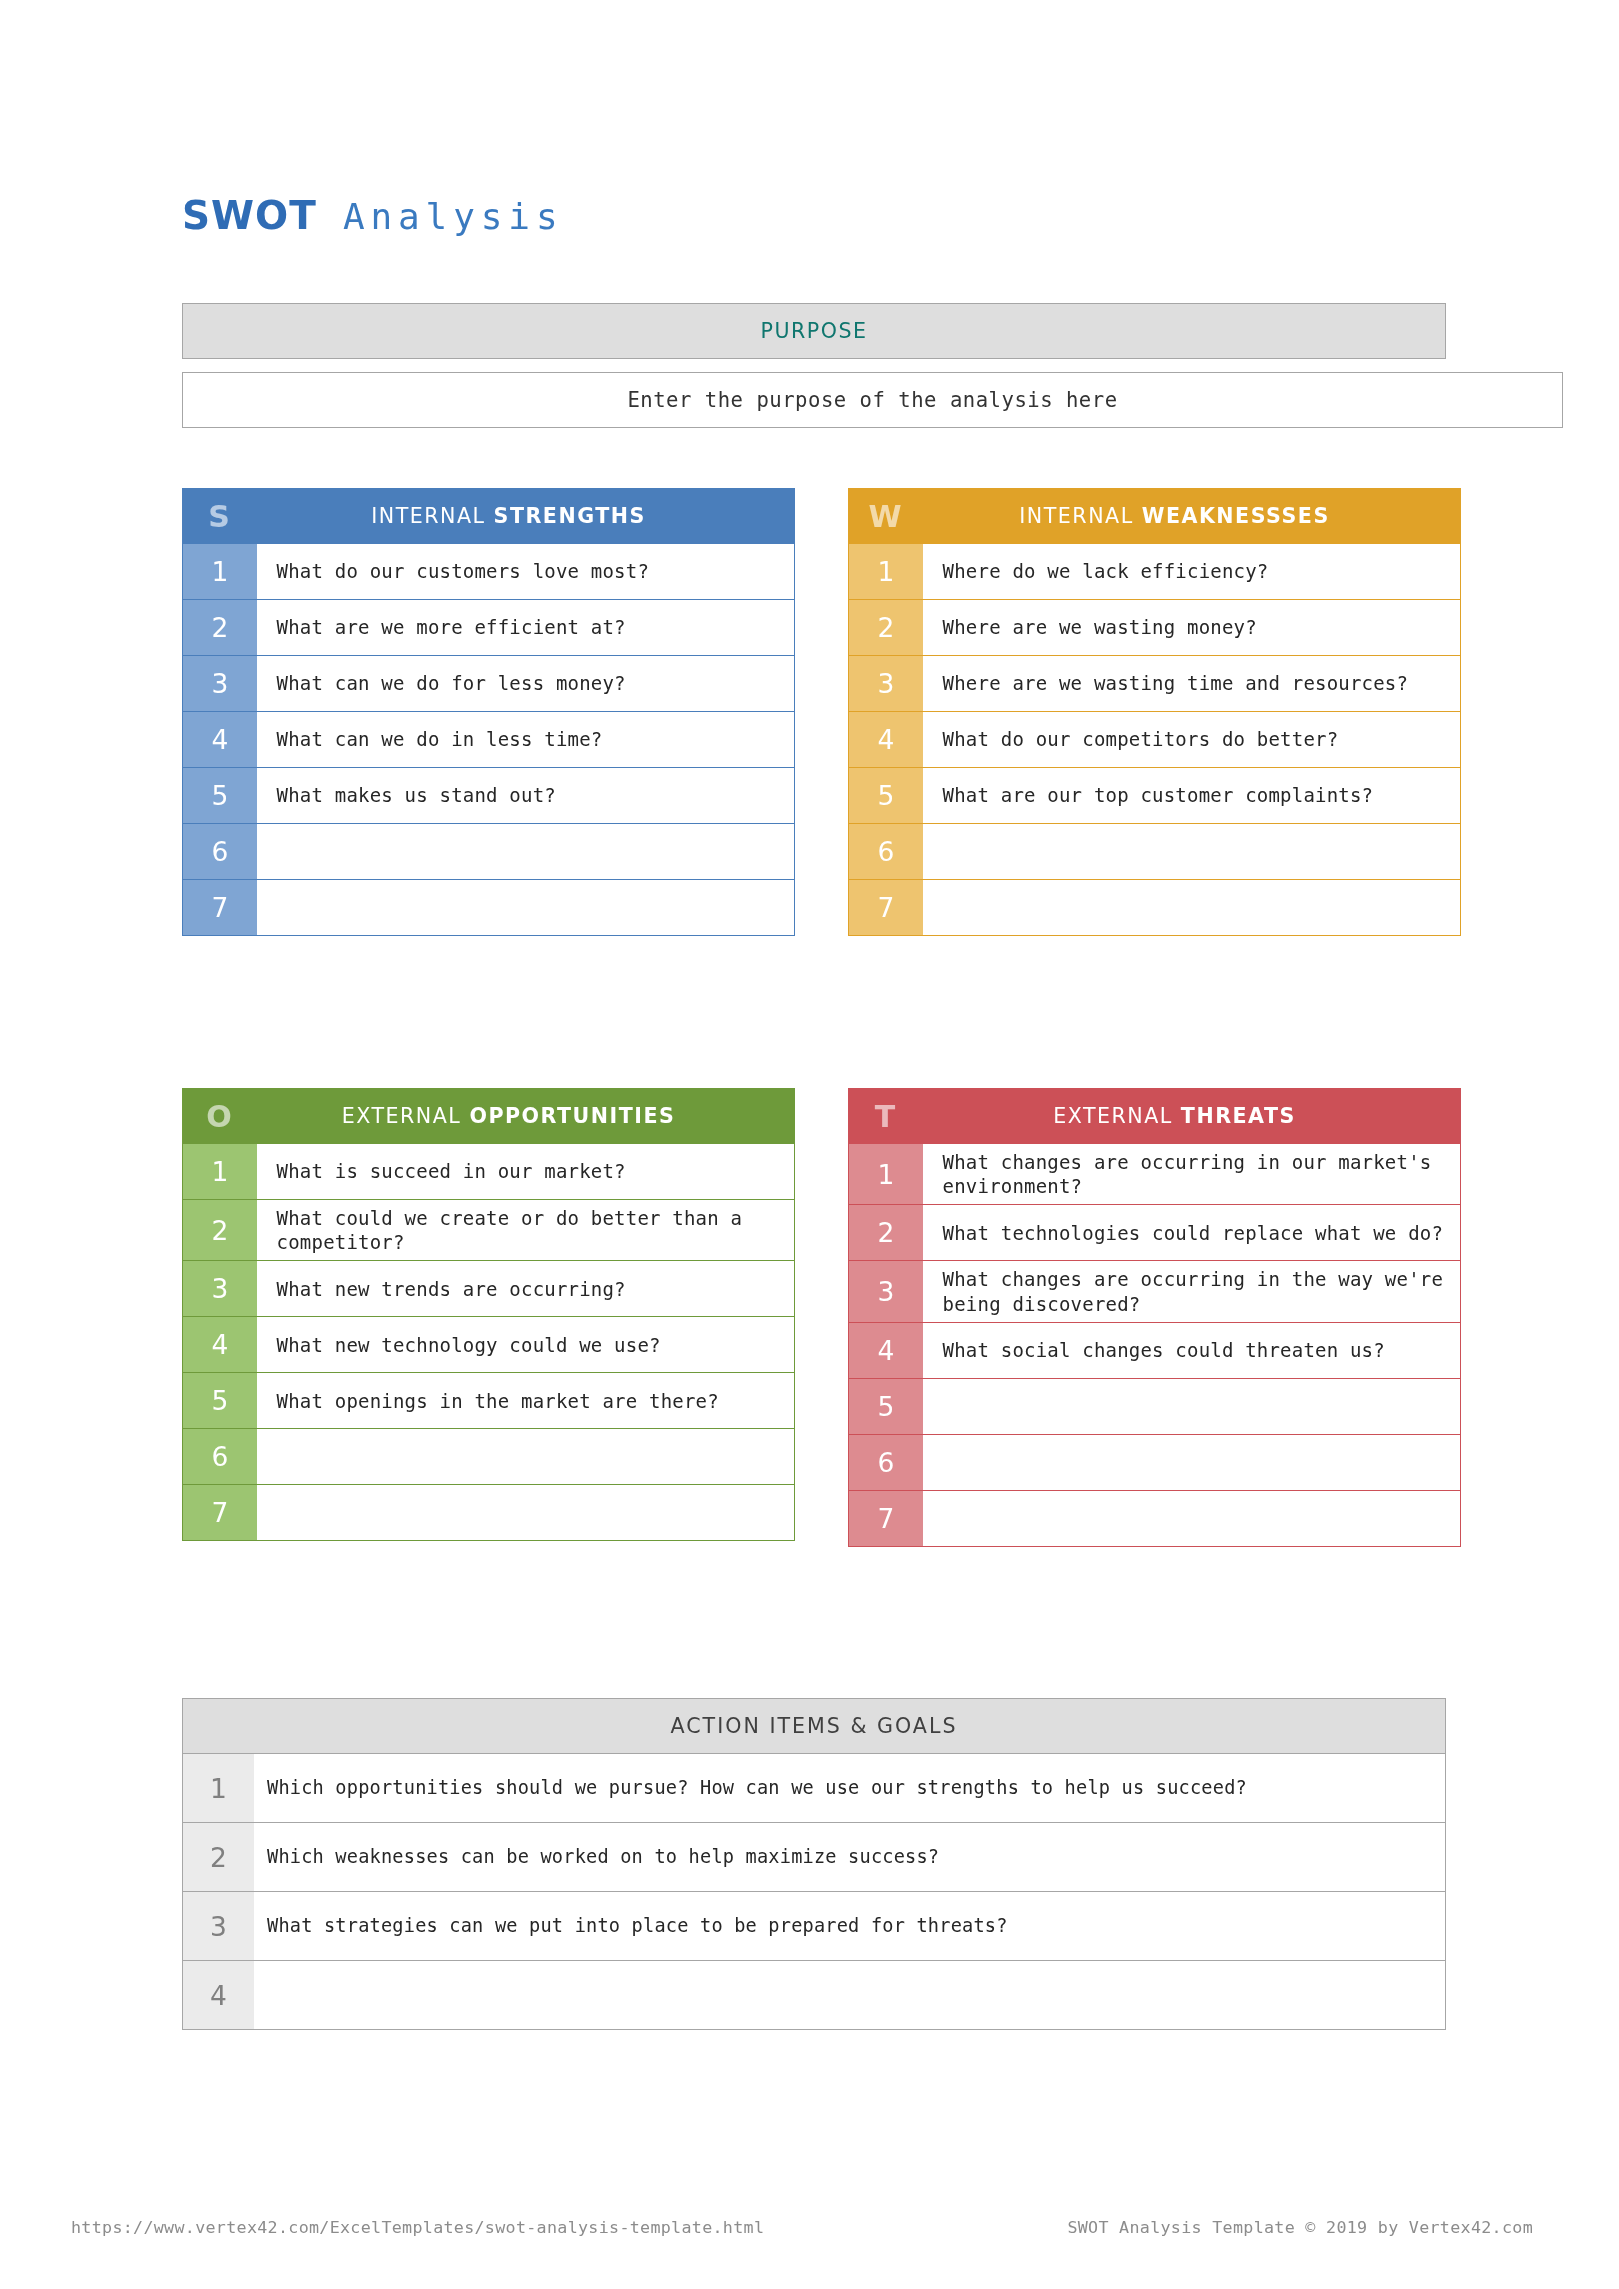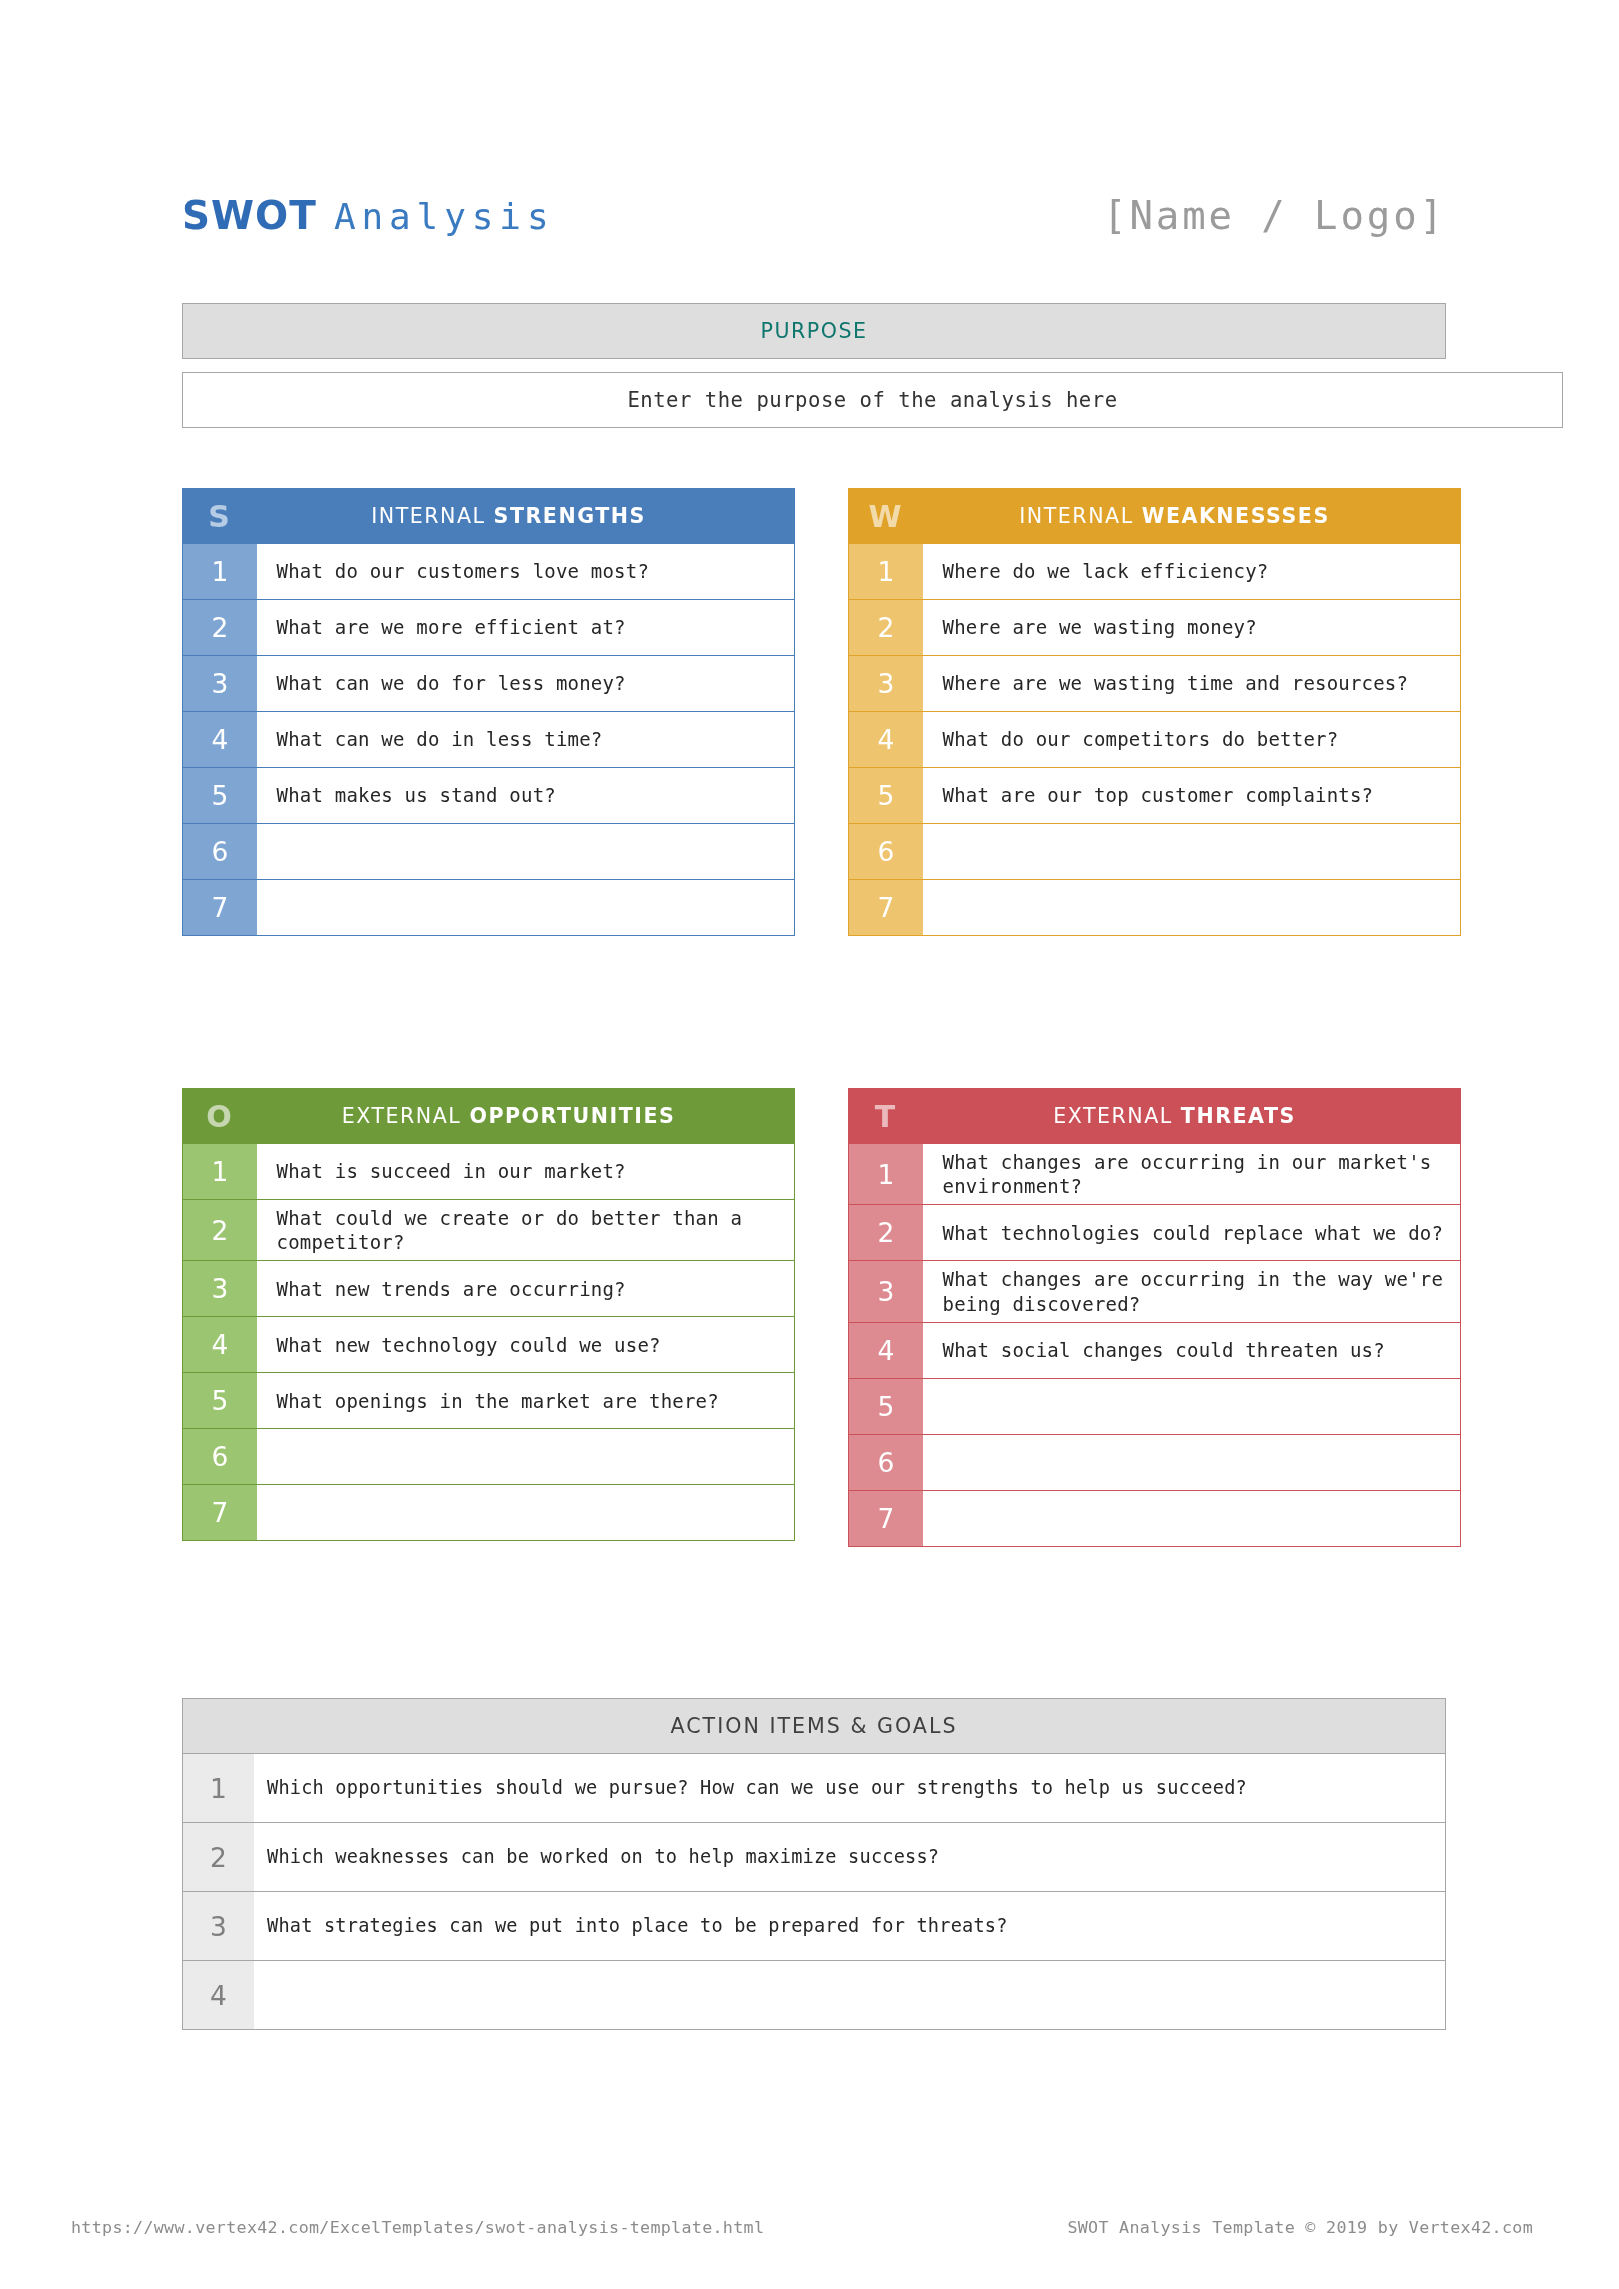--- a/index.html
+++ b/index.html
@@ -23,21 +23,21 @@
     position: absolute;
     left: 182px; top: 181px;
     width: 1264px; height: 69px;
     display: flex;
     align-items: center;
     justify-content: space-between;
   }
   .title-block {
     display: flex;
     align-items: baseline;
-    gap: 17px;
+    gap: 26px;
   }
   .title-swot {
     font-family: "DejaVu Sans", sans-serif;
     font-weight: bold;
     font-size: 39px;
     color: #2f6cb5;
     letter-spacing: 1px;
   }
   .title-analysis {
     font-family: "DejaVu Sans Mono", monospace;
@@ -213,21 +213,20 @@
 </head>
 <body>
 
 <div class="page">
 
   <div class="doc-header">
     <div class="title-block">
       <span class="title-swot">SWOT</span>
       <span class="title-analysis">Analysis</span>
     </div>
-    <div class="name-logo">[Name / Logo]</div>
   </div>
 
   <div class="purpose-head">PURPOSE</div>
   <div class="purpose-body">Enter the purpose of the analysis here</div>
 
   <div class="quad q-s">
     <div class="quad-head">
       <div class="quad-letter">S</div>
       <div class="quad-title">
         <span class="light">INTERNAL</span>

